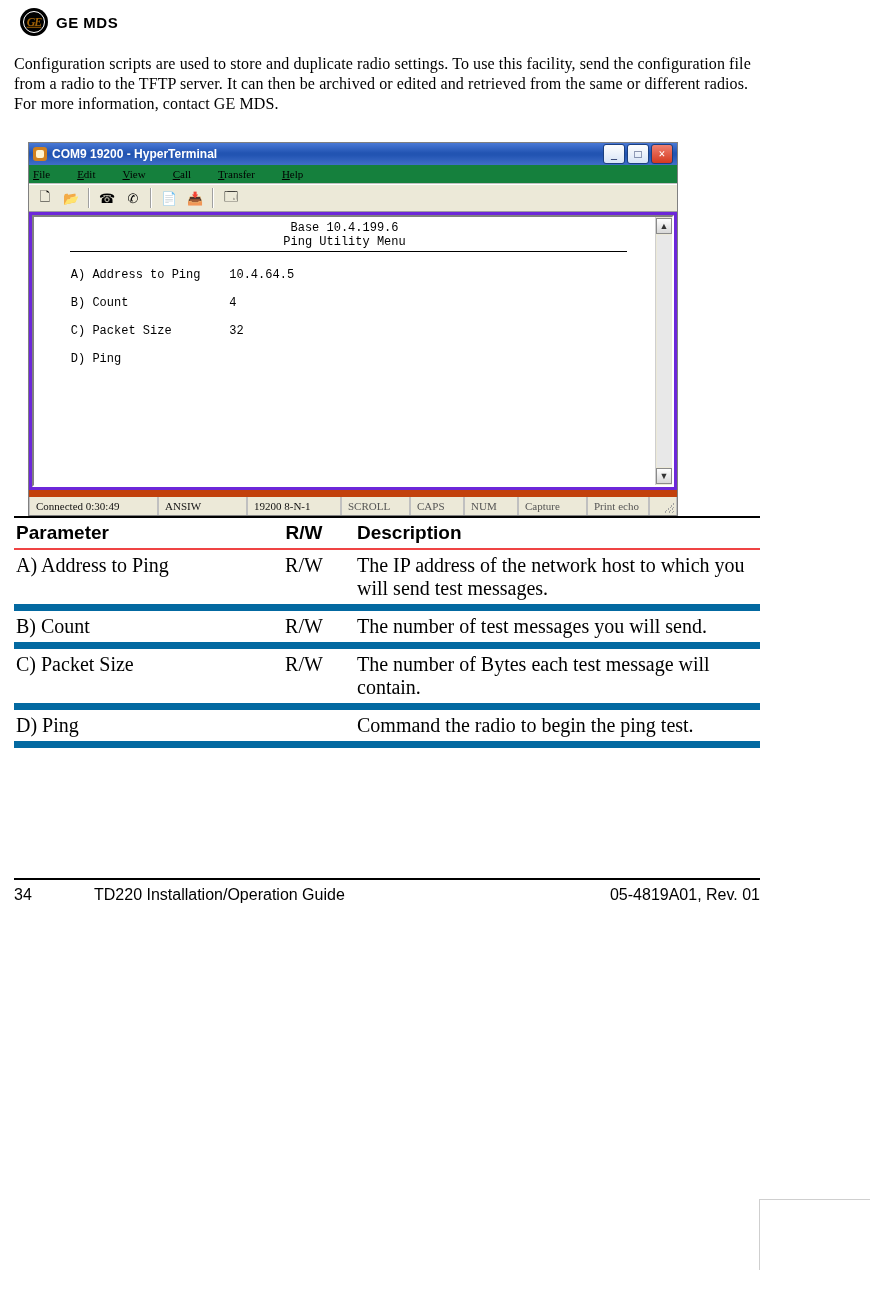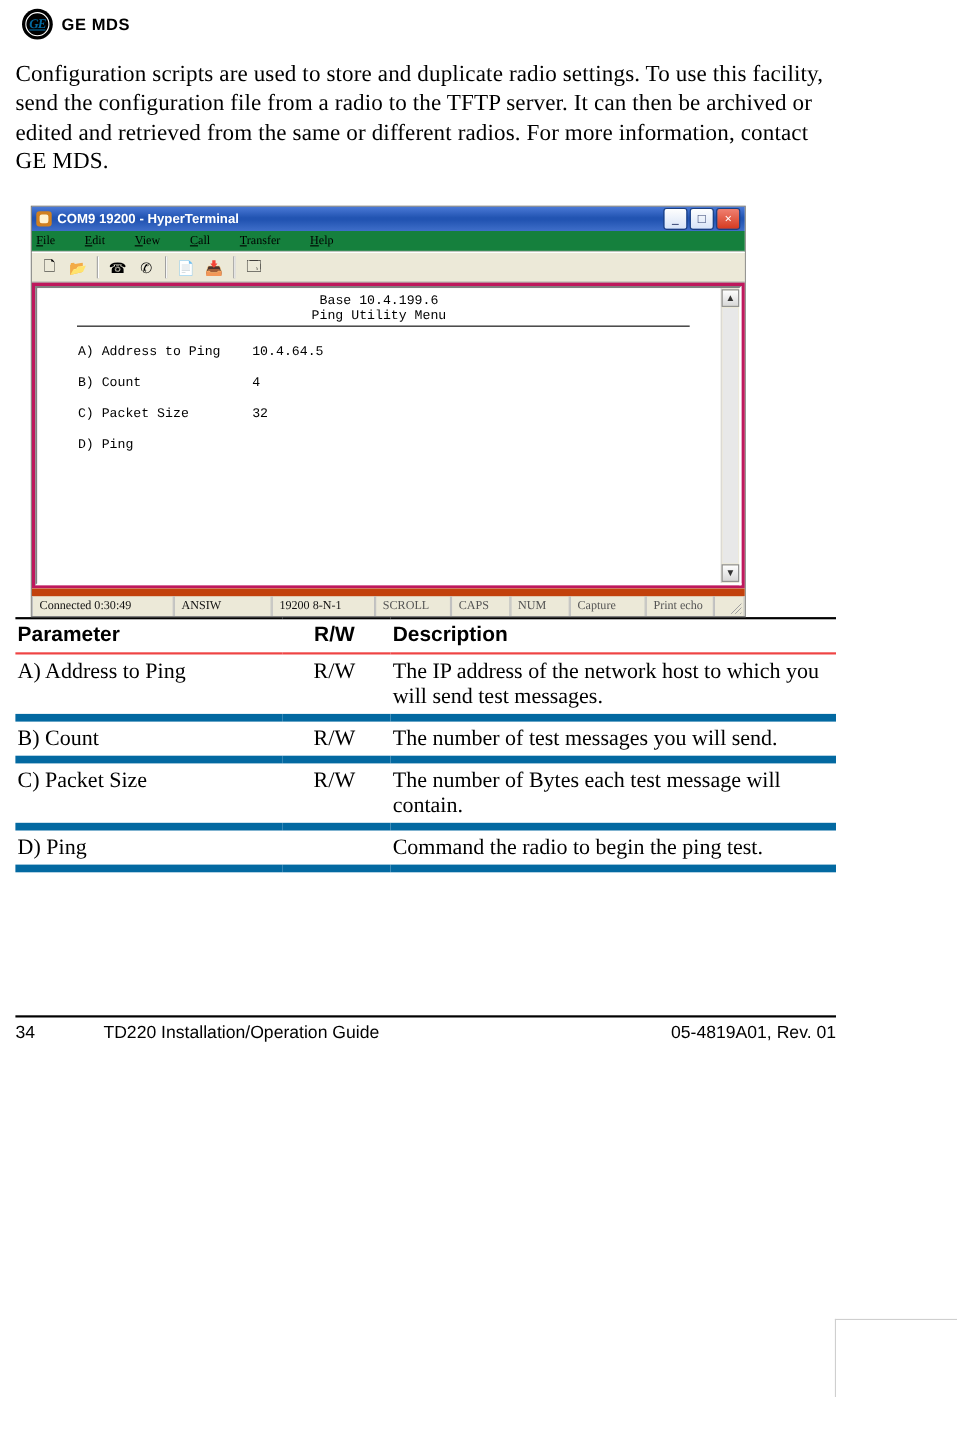--- a/index.html
+++ b/index.html
@@ -38,31 +38,31 @@
     position: absolute;
     inset: 3px;
     border: 1.5px solid #fff;
     border-radius: 50%;
   }
   .ge-monogram span {
     position: absolute;
     left: 50%; top: 50%;
     transform: translate(-50%, -52%);
     font: italic 900 12px/1 Georgia, serif;
-    color: #0369a1;
+    color: #a16207;
     letter-spacing: -1px;
     text-decoration: underline;
   }
   .brand-text {
     font: 700 15px Arial, Helvetica, sans-serif;
     letter-spacing: 0.5px;
   }
   
   .para {
-    font-size: 21px;
+    font-size: 16px;
     line-height: 1.25;
     margin: 0 0 28px 0;
     letter-spacing: 0.1px;
   }
   
   .ht-window {
     width: 648px;
     margin-left: 14px;
     border: 1px solid #808080;
     background: #ece9d8;
@@ -136,21 +136,21 @@
     display: flex; justify-content: center; align-items: center;
     font-size: 13px;
   }
   .tsep {
     width: 1px; height: 20px;
     background: #a0a0a0;
     margin: 0 3px;
     border-right: 1px solid #fff;
   }
   .ht-client {
-    background: #be185d;
+    background: #6d28d9;
     padding: 3px;
   }
   .ht-term-outer {
     border: 2px solid #a0a0a0;
     border-top-color: #808080;
     border-left-color: #808080;
     border-right-color: #fff;
     border-bottom-color: #fff;
     background: #fff;
     display: flex;

